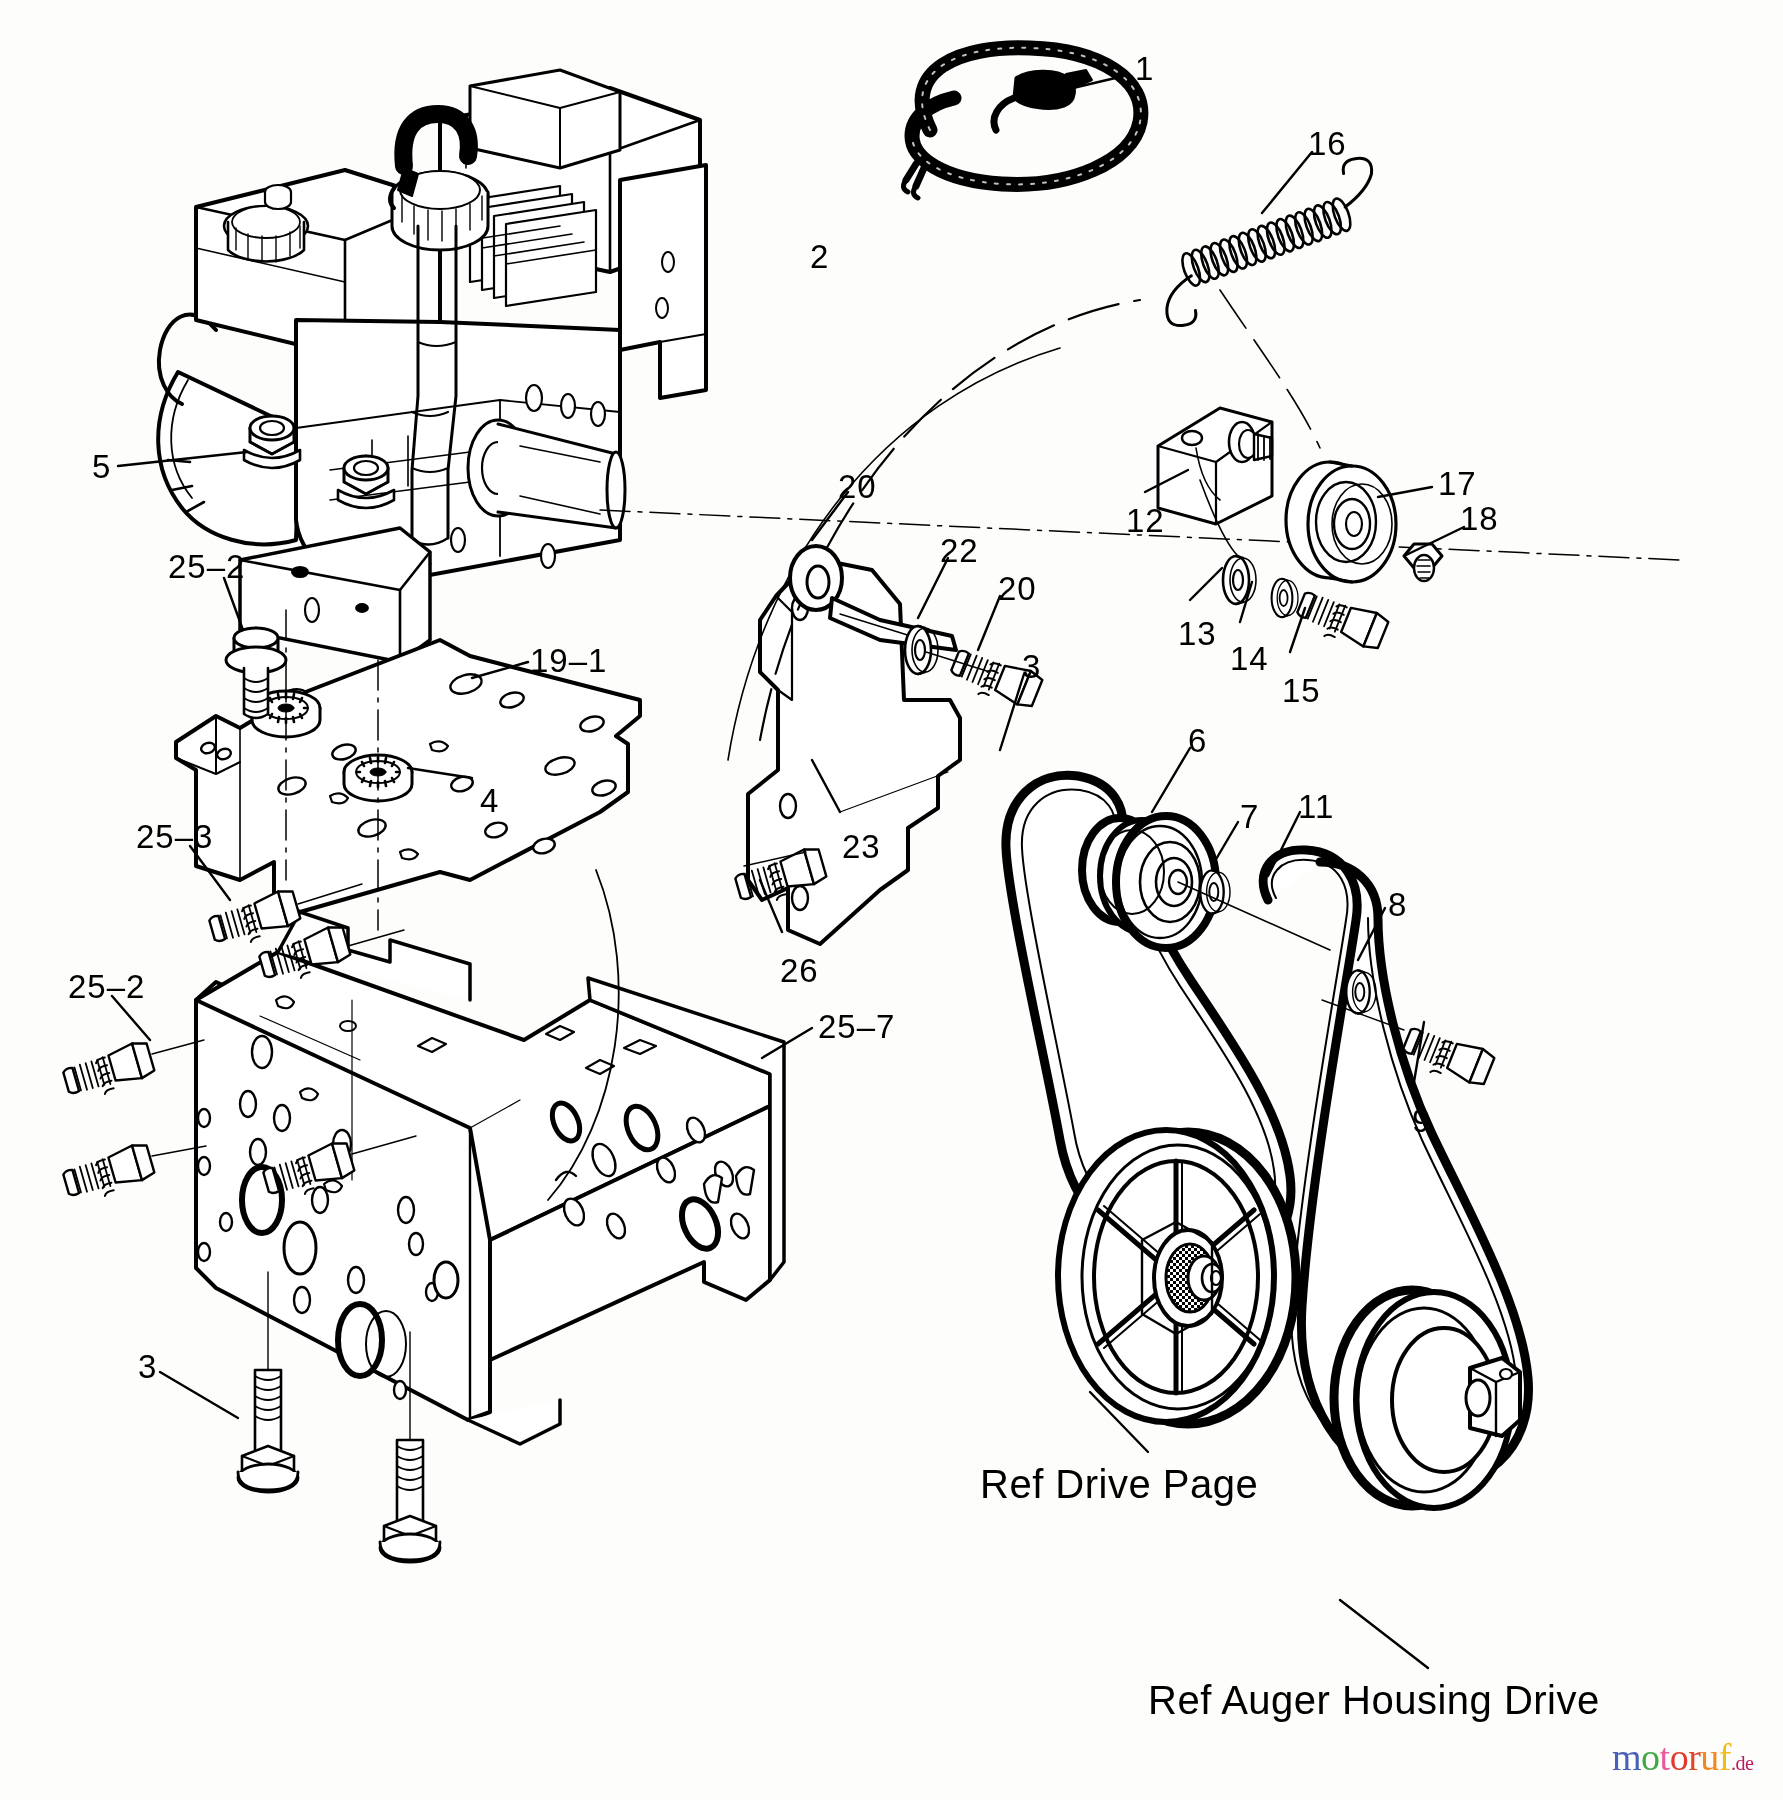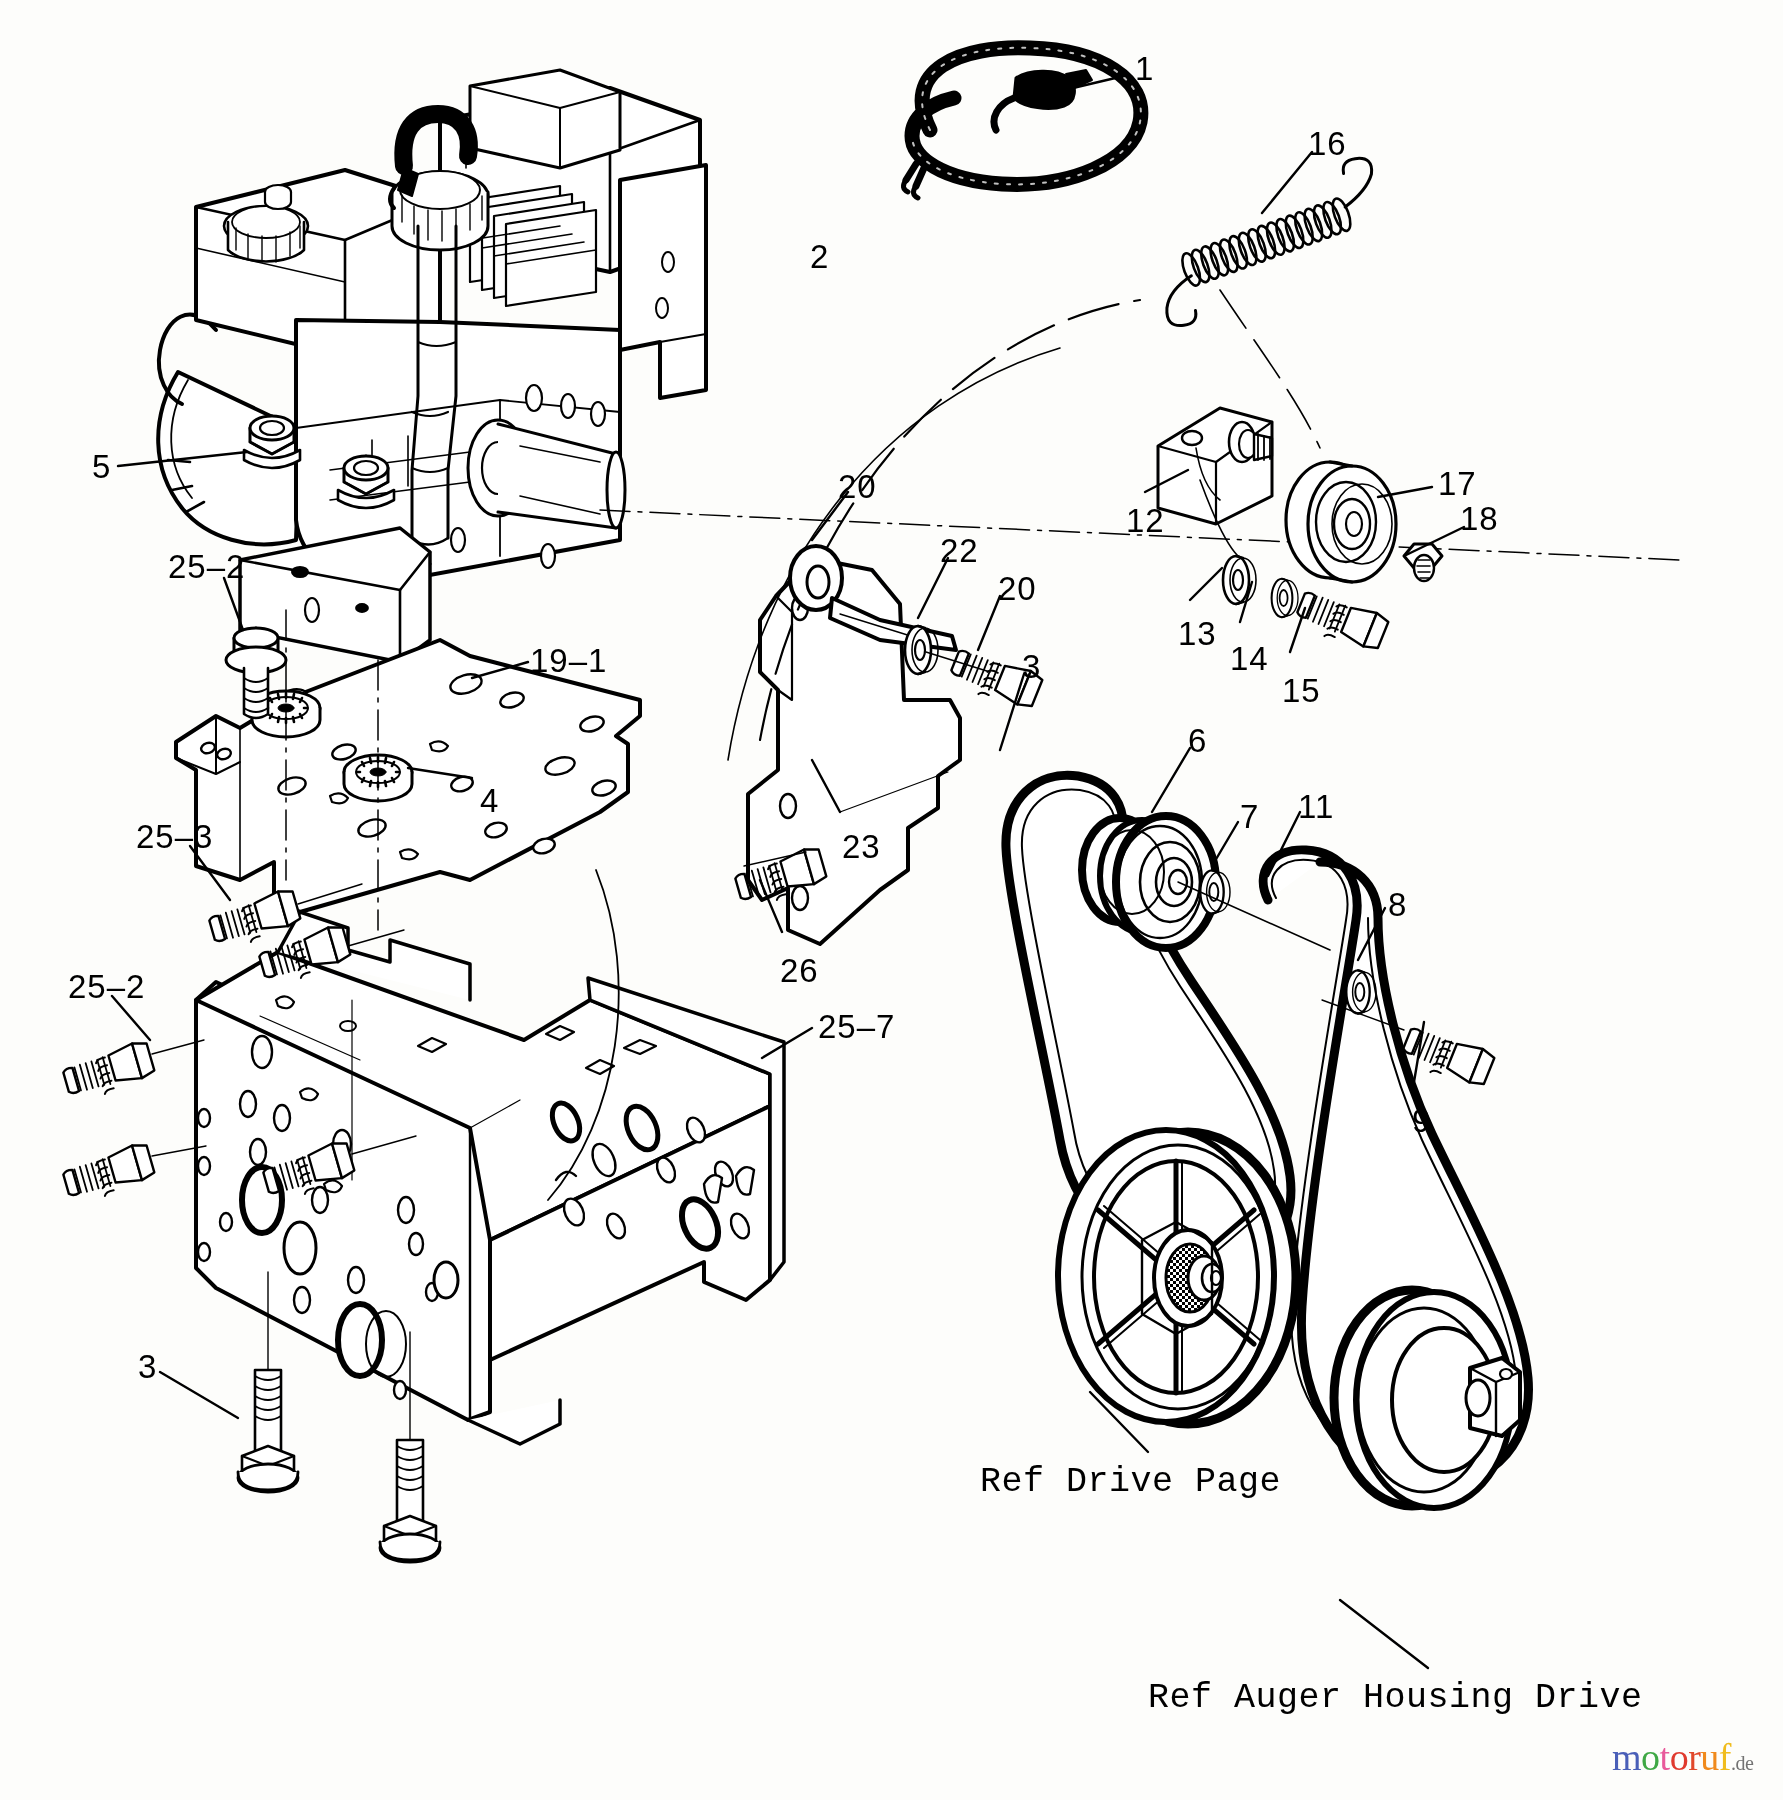--- a/index.html
+++ b/index.html
@@ -1,21 +1,21 @@
 <!DOCTYPE html>
 <html><head>
 <meta charset="utf-8">
 <title>Parts Diagram</title>
 <style>
   html,body{margin:0;padding:0;background:#fff;}
   body{font-family:"Liberation Sans",sans-serif;}
   #page{position:relative;width:1783px;height:1800px;background:#fdfdfb;overflow:hidden;}
   svg.layer{position:absolute;left:0;top:0;width:1783px;height:1800px;}
   .callout{position:absolute;font-family:"Liberation Sans",sans-serif;font-size:33px;color:#000;letter-spacing:1px;white-space:nowrap;}
-  .refnote{position:absolute;font-family:Liberation Mono, monospace;font-size:35px;color:#000;white-space:nowrap;letter-spacing:0.5px;}
+  .refnote{position:absolute;font-family:Liberation Sans, sans-serif;font-size:40px;color:#000;white-space:nowrap;letter-spacing:0.5px;}
   #watermark{position:absolute;left:1612px;top:1735px;font-family:"Liberation Serif",serif;font-size:38px;letter-spacing:-0.5px;}
   #watermark .d{font-size:20px;}
 </style>
 </head>
 <body>
 
 <div id="page">
 
   <svg class="layer" viewBox="0 0 1783 1800">
     <defs>
@@ -623,16 +623,16 @@
   <div class="callout" style="left:780px;top:952px">26</div>
   <div class="callout" style="left:68px;top:968px">25–2</div>
   <div class="callout" style="left:1412px;top:1102px">9</div>
   <div class="callout" style="left:818px;top:1008px">25–7</div>
   <div class="callout" style="left:138px;top:1348px">3</div>
 
   <div class="refnote" style="left:980px;top:1462px">Ref  Drive Page</div>
   <div class="refnote" style="left:1148px;top:1678px">Ref  Auger Housing Drive</div>
 
   <div id="watermark">
-    <span style="color:#4a5fb8">m</span><span style="color:#3fa845">o</span><span style="color:#e85a9b">t</span><span style="color:#e03a2e">o</span><span style="color:#e1482b">r</span><span style="color:#f08a1d">u</span><span style="color:#f0bc1d">f</span><span class="d" style="color:#737373">.de</span>
+    <span style="color:#4a5fb8">m</span><span style="color:#3fa845">o</span><span style="color:#e85a9b">t</span><span style="color:#e03a2e">o</span><span style="color:#e1482b">r</span><span style="color:#f08a1d">u</span><span style="color:#f0bc1d">f</span><span class="d" style="color:#be185d">.de</span>
   </div>
 
 </div>
 
 </body></html>

